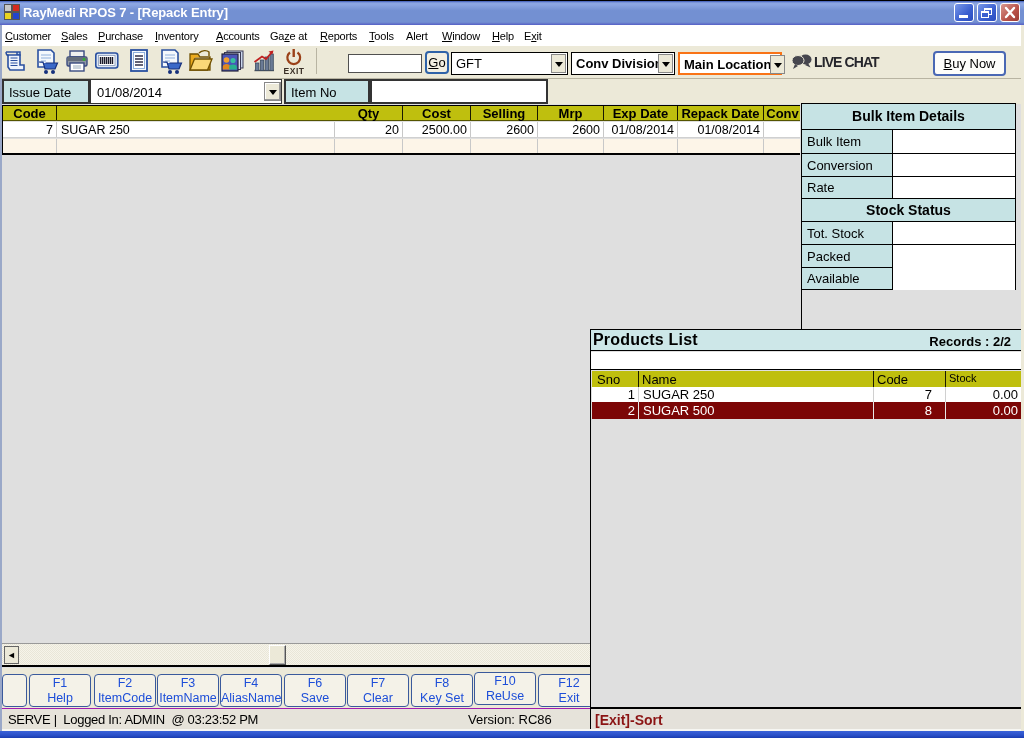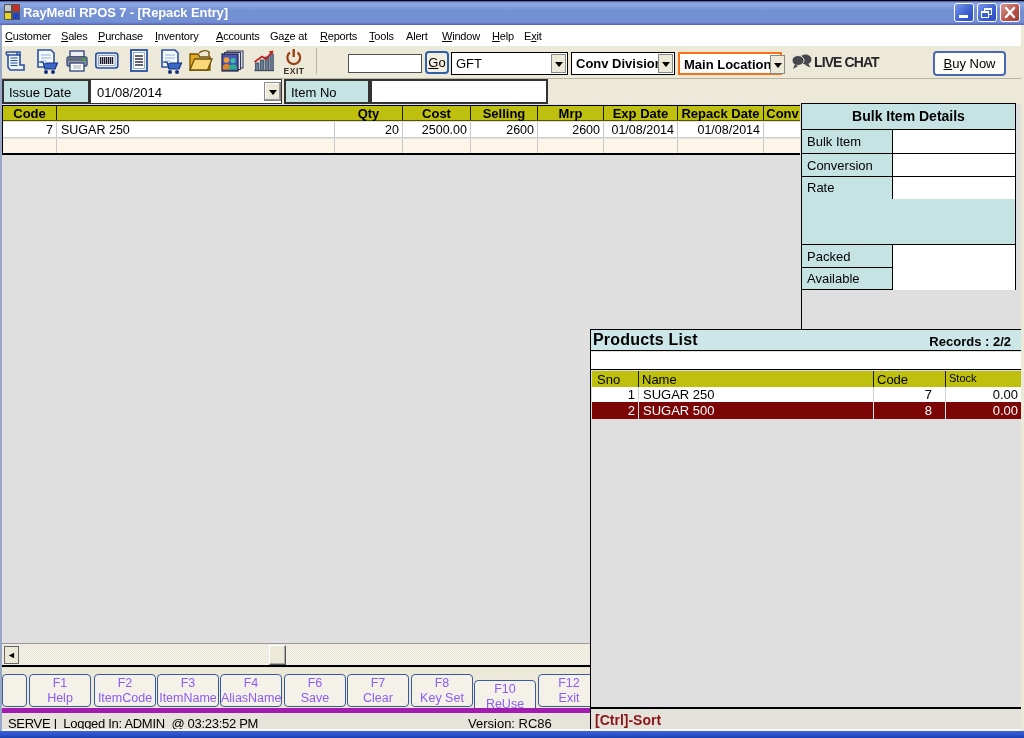--- a/index.html
+++ b/index.html
@@ -24,21 +24,21 @@
 
 .olive { background:#BFBF0E; }
 .hdrcell { position:absolute; top:0; height:100%; font-weight:bold; font-size:13px; text-align:center; color:#000; border-right:1px solid #1a1a00; line-height:15px; }
 .rcell { position:absolute; top:0; height:100%; font-size:12.5px; color:#000; border-right:1px solid #c8c8c8; line-height:16px; white-space:nowrap; }
 .right { text-align:right; }
 
 .bulkrow { position:absolute; left:0; width:100%; border-top:1px solid #000; }
 .combobtn { background:#ECE9D8; border:1px solid #888; }
 .combobtn::after { content:""; position:absolute; left:50%; top:50%; margin-left:-4px; margin-top:-2px; border-left:4px solid transparent; border-right:4px solid transparent; border-top:5px solid #000; }
 
-.fnbtn { position:absolute; top:0; height:33px; background:#F4F2E8; border:1.5px solid #3a5a9c; border-radius:4px; font-size:12.5px; text-align:center; line-height:15px; padding-top:1px; color:#8b5cf6; }
+.fnbtn { position:absolute; top:0; height:33px; background:#F4F2E8; border:1.5px solid #3a5a9c; border-radius:4px; font-size:12.5px; text-align:center; line-height:15px; padding-top:1px; color:#1d4ed8; }
 </style>
 </head>
 <body>
 <div class="abs" id="titlebar"></div>
 <div class="abs" style="left:4px;top:4px;width:17px;height:17px">
   <div class="abs" style="left:0;top:0;width:8px;height:8px;background:#c8c8c8;border:1px solid #555"></div>
   <div class="abs" style="left:8px;top:0;width:8px;height:8px;background:#d42a1e;border:1px solid #555"></div>
   <div class="abs" style="left:0;top:8px;width:8px;height:8px;background:#e8d420;border:1px solid #555"></div>
   <div class="abs" style="left:8px;top:8px;width:8px;height:8px;background:#2244cc;border:1px solid #555"></div>
 </div>
@@ -227,20 +227,25 @@
       <div class="abs" style="left:90px;top:0;width:123px;height:24px;background:#fff;border-left:1px solid #000"></div>
     </div>
   <div class="bulkrow" style="top:49px;height:23px">
       <span class="abs" style="left:5px;top:4px;font-size:13px">Conversion</span>
       <div class="abs" style="left:90px;top:0;width:123px;height:23px;background:#fff;border-left:1px solid #000"></div>
     </div>
   <div class="bulkrow" style="top:72px;height:22px">
       <span class="abs" style="left:5px;top:3px;font-size:13px">Rate</span>
       <div class="abs" style="left:90px;top:0;width:123px;height:22px;background:#fff;border-left:1px solid #000"></div>
     </div>
+  <div class="bulkrow" style="top:94px;height:23px;font-weight:bold;font-size:14px;text-align:center;line-height:23px">Stock Status</div>
+  <div class="bulkrow" style="top:117px;height:23px">
+      <span class="abs" style="left:5px;top:4px;font-size:13px">Tot. Stock</span>
+      <div class="abs" style="left:90px;top:0;width:123px;height:23px;background:#fff;border-left:1px solid #000"></div>
+    </div>
   <div class="bulkrow" style="top:163px;height:22px">
       <span class="abs" style="left:5px;top:3px;font-size:13px">Available</span>
       <div class="abs" style="left:90px;top:0;width:123px;height:22px;background:#fff;border-left:1px solid #000"></div>
     </div>
   <div class="bulkrow" style="top:140px;height:23px">
       <span class="abs" style="left:5px;top:4px;font-size:13px">Packed</span>
       <div class="abs" style="left:90px;top:0;width:123px;height:23px;background:#fff;border-left:1px solid #000"></div>
     </div>
 </div>
 <div class="abs" style="left:801px;top:290px;width:1px;height:40px;background:#000"></div>
@@ -272,43 +277,43 @@
   <div class="abs" style="left:1px;top:72px;width:430px;height:17px;background:#7C0606;color:#fff;font-size:13px">
     <span class="abs" style="left:0;top:1px;width:43px;text-align:right">2</span>
     <span class="abs" style="left:51px;top:1px">SUGAR 500</span>
     <span class="abs" style="left:282px;top:1px;width:58px;text-align:right">8</span>
     <span class="abs" style="left:353px;top:1px;width:73px;text-align:right">0.00</span>
     <div class="abs" style="left:46px;top:0;width:1px;height:17px;background:#e8e8e8"></div>
     <div class="abs" style="left:281px;top:0;width:1px;height:17px;background:#e8e8e8"></div>
     <div class="abs" style="left:353px;top:0;width:1px;height:17px;background:#e8e8e8"></div>
   </div>
   <div class="abs" style="left:0;top:377px;width:100%;height:22px;background:#E4E1DA;border-top:2px solid #000">
-    <span class="abs" style="left:4px;top:3px;font-size:14px;font-weight:bold;color:#8B1414">[Ctrl]-Sort</span>
+    <span class="abs" style="left:4px;top:3px;font-size:14px;font-weight:bold;color:#8B1414">[Exit]-Sort</span>
   </div>
 </div>
 
 <div class="abs" id="hscroll" style="left:2px;top:643px;width:588px;height:24px;background:repeating-conic-gradient(#F6F4EA 0% 25%, #E9E6D8 0% 50%) 0 0/2px 2px;border-top:1px solid #999;border-bottom:2px solid #000">
   <div class="abs" style="left:2px;top:2px;width:15px;height:18px;background:#ECE9D8;border:1px solid #666;text-align:center;font-size:9px;line-height:17px">◄</div>
   <div class="abs" style="left:267px;top:1px;width:17px;height:20px;background:#ECE9D8;border:1px solid #555;border-top-color:#fff;border-left-color:#fff;box-shadow:inset -1px -1px 0 #aaa"></div>
 </div>
 
 <div class="abs" id="fnrow" style="left:0;top:668px;width:590px;height:40px;background:#ECE9D8;overflow:hidden">
   <div class="fnbtn" style="left:2px;top:6px;width:25px"></div>
   <div class="fnbtn" style="left:29px;top:6px;width:62px">F1<br>Help</div>
   <div class="fnbtn" style="left:94px;top:6px;width:62px">F2<br>ItemCode</div>
   <div class="fnbtn" style="left:157px;top:6px;width:62px">F3<br>ItemName</div>
   <div class="fnbtn" style="left:220px;top:6px;width:62px">F4<br>AliasName</div>
   <div class="fnbtn" style="left:284px;top:6px;width:62px">F6<br>Save</div>
   <div class="fnbtn" style="left:347px;top:6px;width:62px">F7<br>Clear</div>
   <div class="fnbtn" style="left:411px;top:6px;width:62px">F8<br>Key Set</div>
-  <div class="fnbtn" style="left:474px;top:12px;width:62px">F10<br>ReUse</div>
+  <div class="fnbtn" style="left:474px;top:4px;width:62px">F10<br>ReUse</div>
   <div class="fnbtn" style="left:538px;top:6px;width:62px">F12<br>Exit</div>
 </div>
 
-<div class="abs" id="statusbar" style="left:0;top:708px;width:590px;height:21px;background:#E6E3DA;border-top:5px solid #a21caf">
+<div class="abs" id="statusbar" style="left:0;top:708px;width:590px;height:21px;background:#E6E3DA;border-top:1px solid #a21caf">
   <span class="abs" style="left:8px;top:3px;font-size:13px;letter-spacing:-0.3px">SERVE |&nbsp; Logged In: ADMIN&nbsp; @ 03:23:52 PM</span>
   <span class="abs" style="left:468px;top:3px;font-size:13px">Version: RC86</span>
 </div>
 
 <div class="abs" style="left:0;top:729px;width:1024px;height:2px;background:#f6f6f2"></div>
 <div class="abs" style="left:0;top:731px;width:1024px;height:7px;background:linear-gradient(to bottom,#3a62d8,#2a50c8 60%,#1a3cb0)"></div>
 
 <div class="abs" style="left:1021px;top:25px;width:3px;height:706px;background:#ECE9D8"></div>
 <div class="abs" style="left:0;top:25px;width:2px;height:706px;background:#9aa8c8"></div>
 

